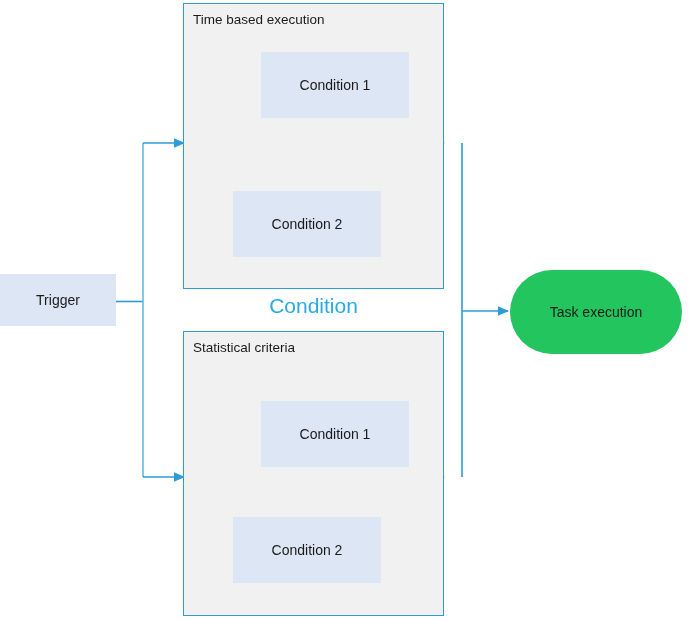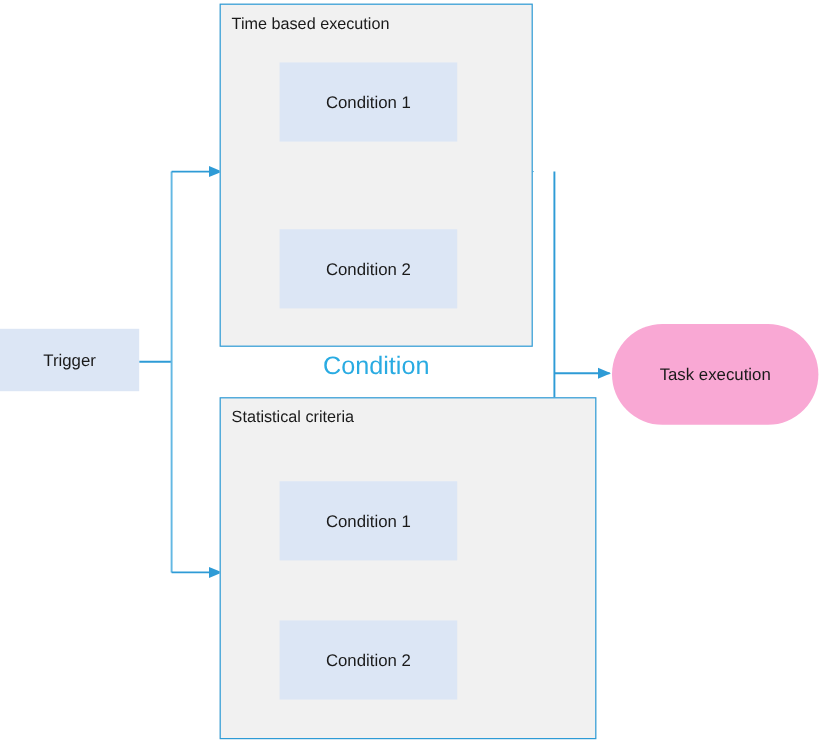--- a/index.html
+++ b/index.html
@@ -56,21 +56,21 @@
   }
   #group-time {
     left: 183px;
     top: 3px;
     width: 261px;
     height: 286px;
   }
   #group-statistical {
     left: 183px;
     top: 331px;
-    width: 314px;
+    width: 261px;
     height: 285px;
   }
   .group-title {
     position: absolute;
     left: 9px;
     top: 8px;
     font-size: 13.5px;
     color: #1a1a1a;
     font-family: "Liberation Sans", sans-serif;
     white-space: nowrap;
@@ -83,21 +83,21 @@
     width: 148px;
     height: 66px;
     background: #dce6f5;
     display: flex;
     align-items: center;
     justify-content: center;
     font-size: 14px;
     color: #1a1a1a;
     font-family: "Liberation Sans", sans-serif;
   }
-  .cond-top { top: 48px; }
+  .cond-top { top: 48px; margin-left: 28px; }
   .cond-bottom { top: 187px; }
   #group-statistical .cond-top { top: 69px; }
   #group-statistical .cond-bottom { top: 185px; }
   
   #label-throttling {
     position: absolute;
     left: 183px;
     top: 294px;
     width: 261px;
     text-align: center;
@@ -105,21 +105,21 @@
     color: #29abe2;
     font-family: "Liberation Sans", sans-serif;
     white-space: nowrap;
   }
   
   #node-task-execution {
     left: 510px;
     top: 270px;
     width: 172px;
     height: 84px;
-    background: #f9a8d4;
+    background: #22c55e;
     border-radius: 42px;
     font-size: 14px;
     color: #1a1a1a;
   }
 </style>
 </head>
 <body>
 
 <div id="diagram-canvas">
 

